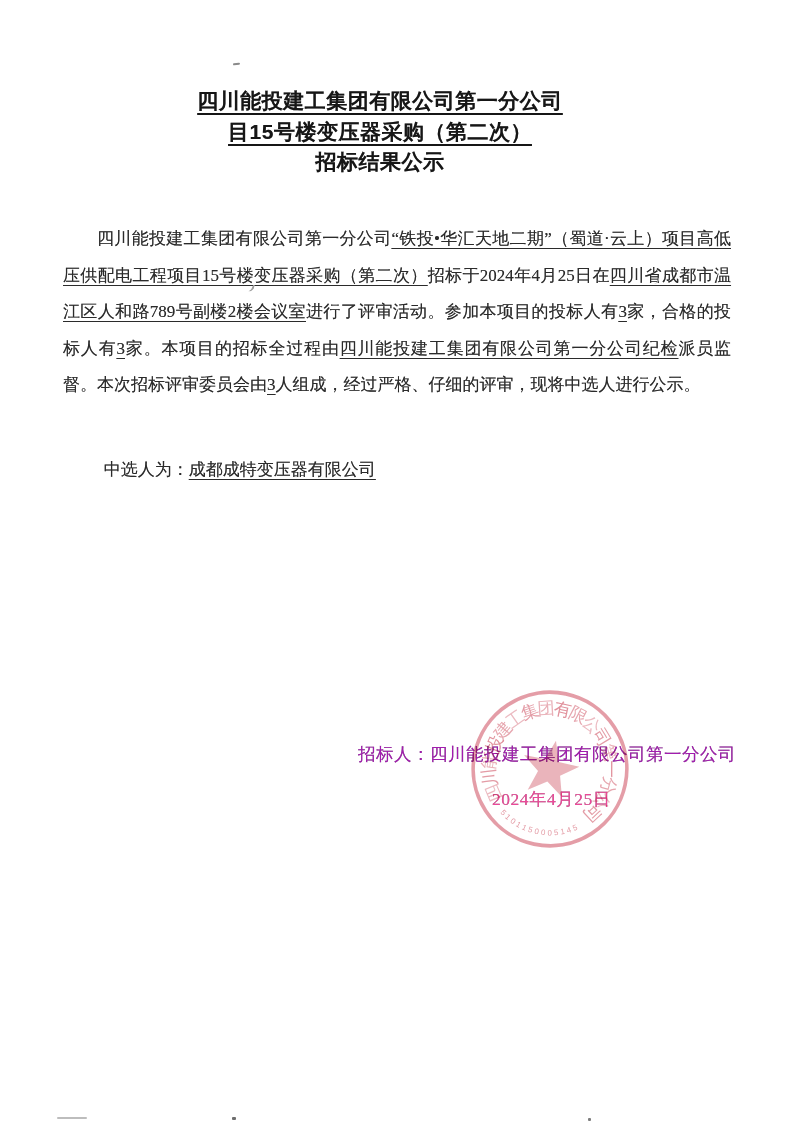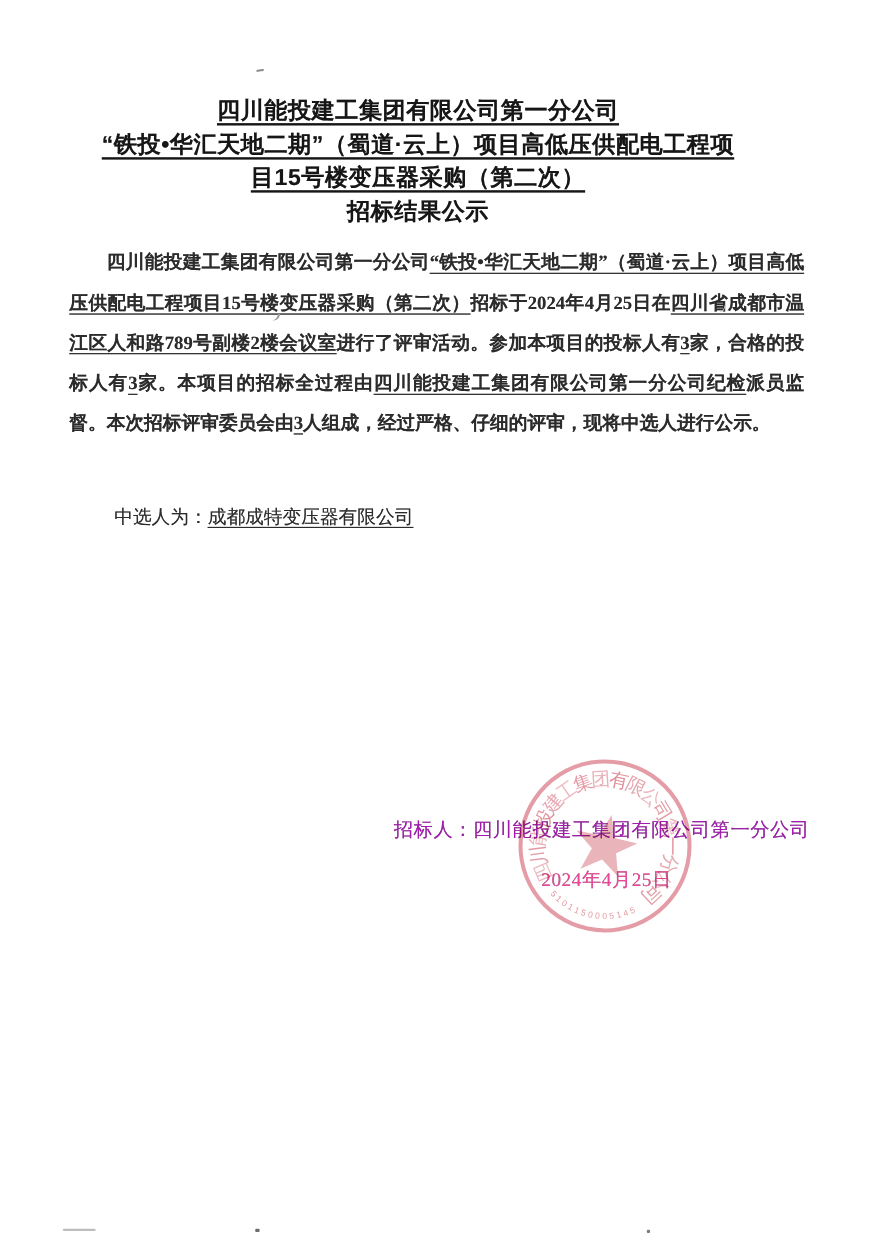--- a/index.html
+++ b/index.html
@@ -29,21 +29,20 @@
     text-underline-offset:5px;
   }
 
   .body-par{
     position:absolute; top:221px; left:63px; width:668px;
     margin:0;
     font-size:17px; line-height:36.6px;
     text-align:justify;
     text-indent:2em;
     color:#2b2b2b;
-    font-weight:bold;
   }
   .u{
     text-decoration:underline;
     text-decoration-thickness:1px;
     text-underline-offset:4px;
   }
 
   .details{
     position:absolute; top:452px; left:63px; width:668px;
     font-size:17px; line-height:36.6px; color:#2b2b2b;
@@ -85,21 +84,20 @@
     background:linear-gradient(180deg, rgba(45,45,45,.85) 0%, rgba(45,45,45,.7) 60%, rgba(45,45,45,.35) 100%);
   }
 </style>
 </head>
 <body>
 
 <div class="page">
 
   <div class="title-block">
       <div class="title-line u">四川能投建工集团有限公司第一分公司</div>
-      <div class="title-line u">“铁投•华汇天地二期”（蜀道·云上）项目高低压供配电工程项</div>
       <div class="title-line u">目15号楼变压器采购（第二次）</div>
       <div class="title-line">招标结果公示</div>
     </div>
 
   <p class="body-par"><span>四川能投建工集团有限公司第一分公司</span><span class="u">“铁投•华汇天地二期”（蜀道·云上）项目高低压供配电工程项目15号楼变压器采购（第二次）</span><span>招标于2024年4月25日在</span><span class="u">四川省成都市温江区人和路789号副楼2楼会议室</span><span>进行了评审活动。参加本项目的投标人有</span><span class="u">3</span><span>家，合格的投标人有</span><span class="u">3</span><span>家。本项目的招标全过程由</span><span class="u">四川能投建工集团有限公司第一分公司纪检</span><span>派员监督。本次招标评审委员会由</span><span class="u">3</span><span>人组成，经过严格、仔细的评审，现将中选人进行公示。</span></p>
 
   <div class="details">
     <div class="detail-line"><span>中选人为：</span><span class="u">成都成特变压器有限公司</span></div>
   </div>
 

